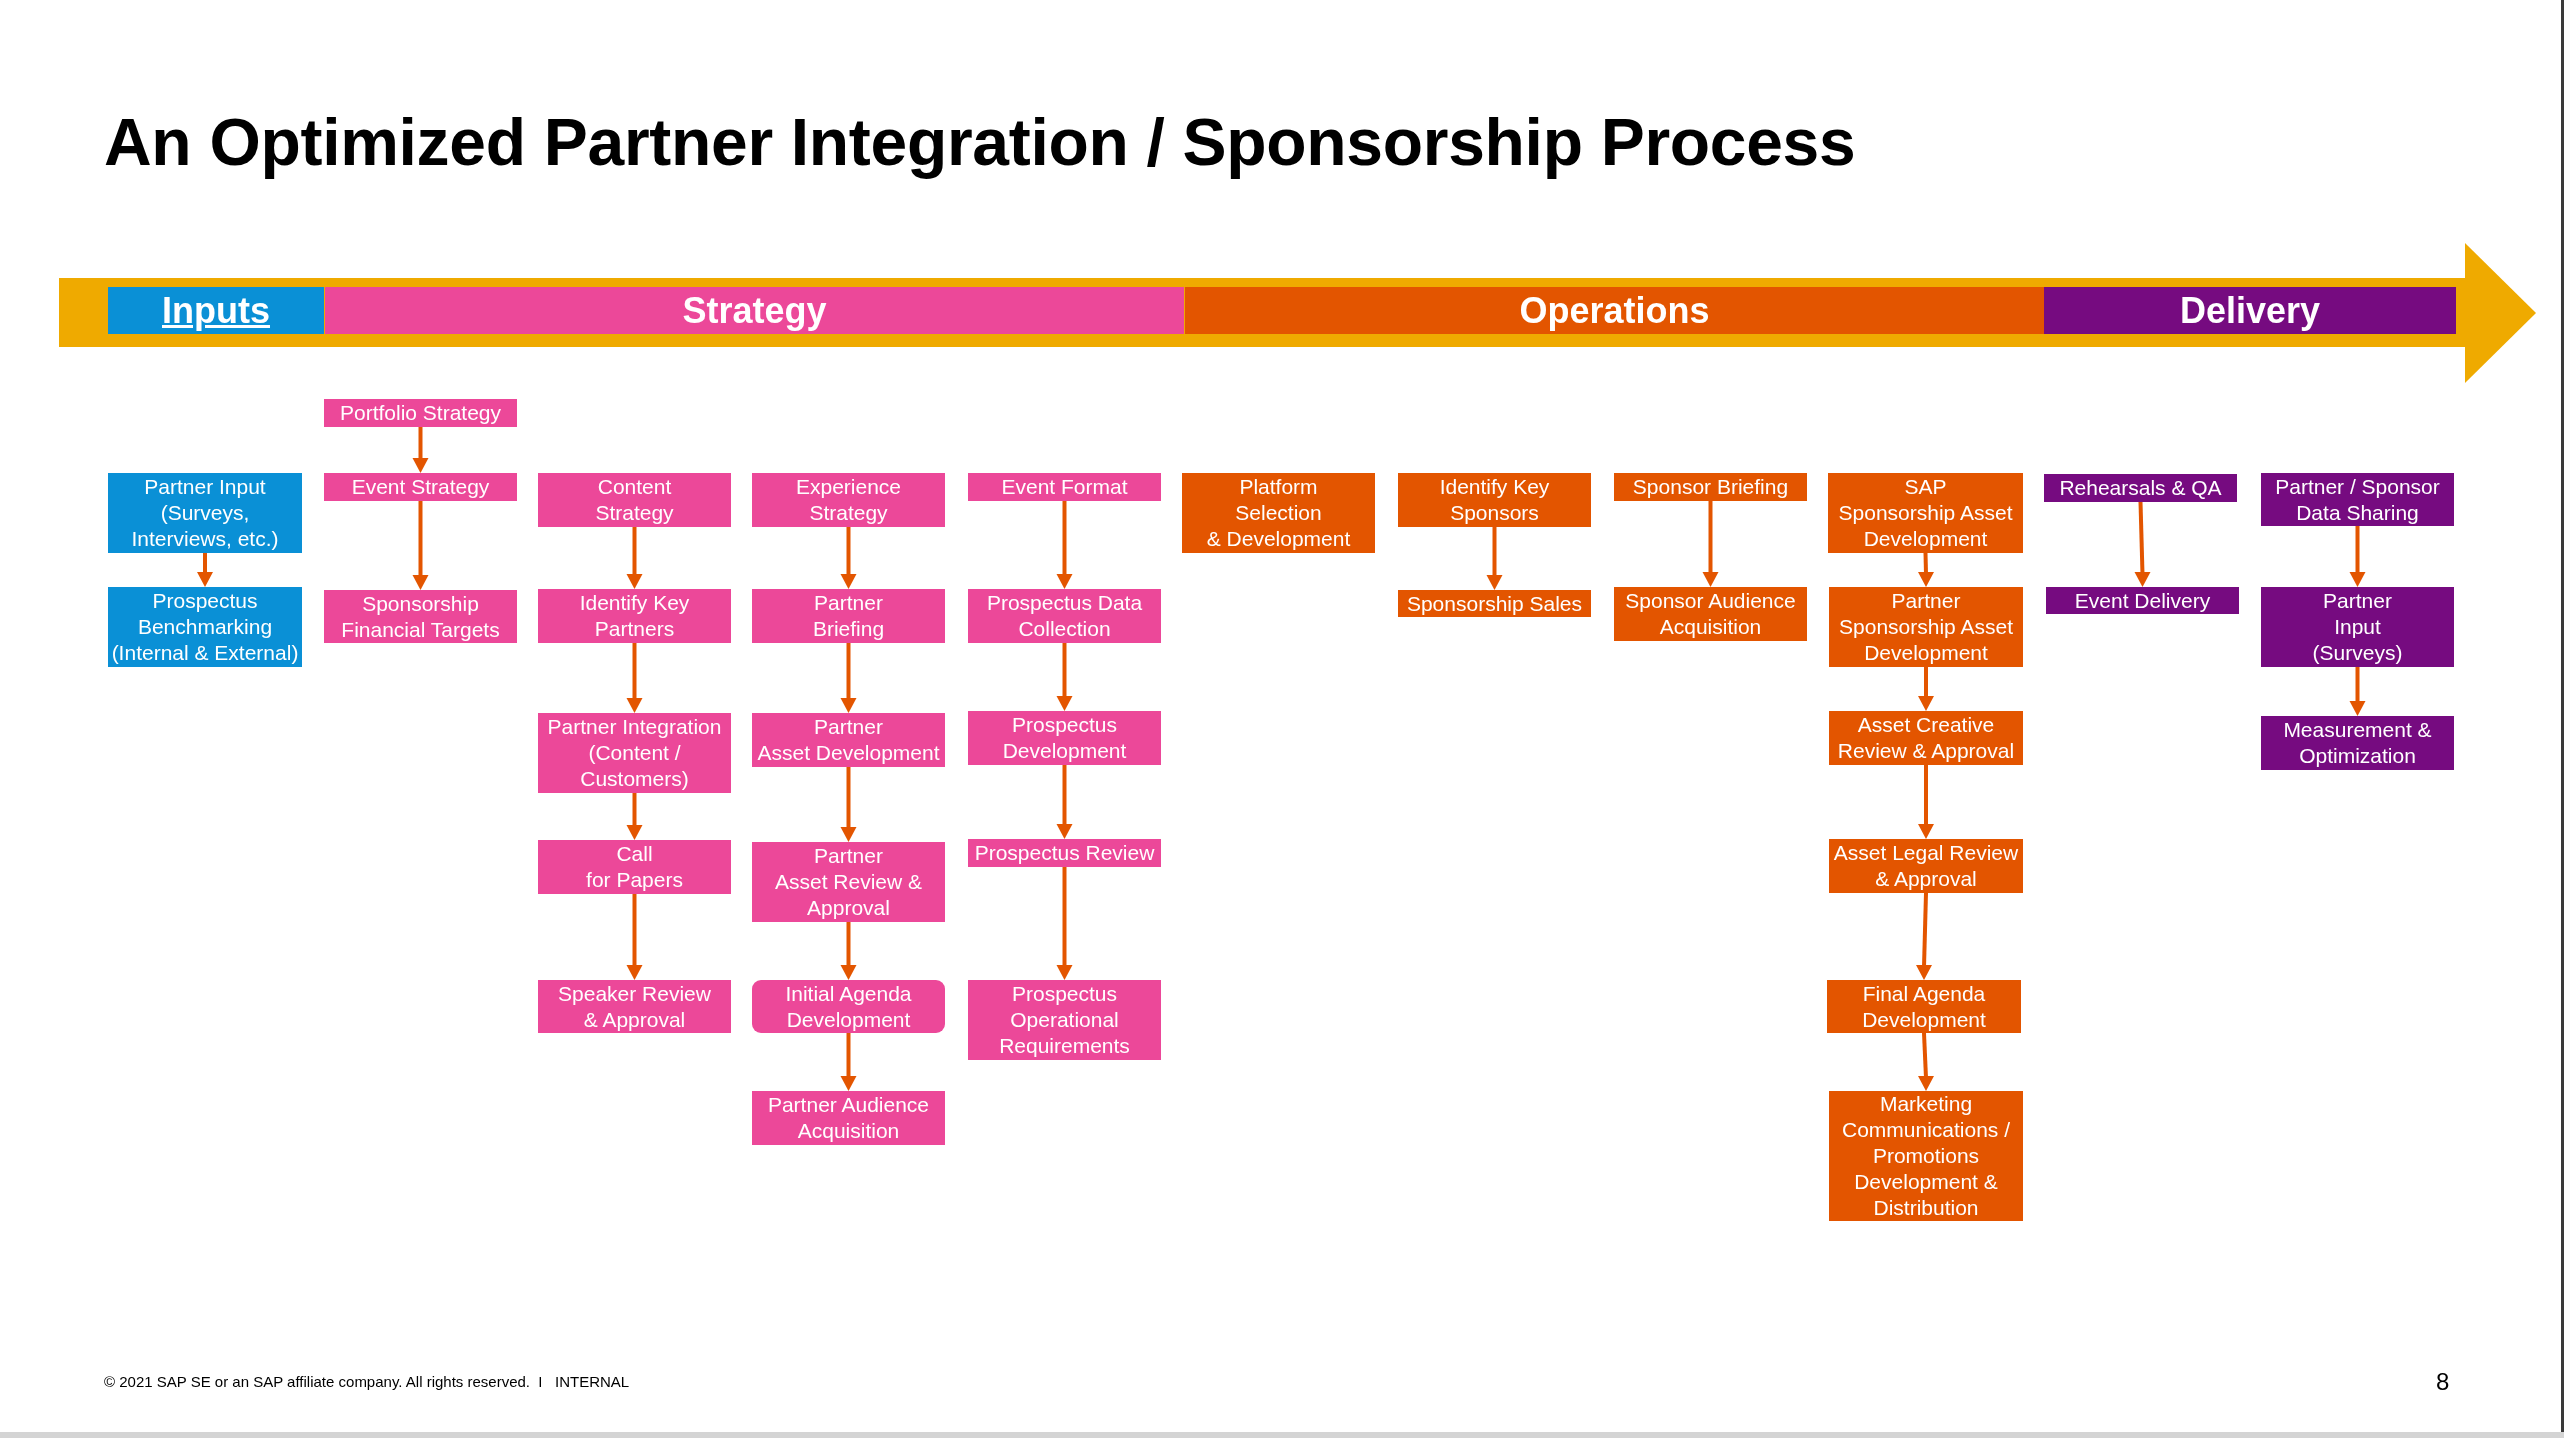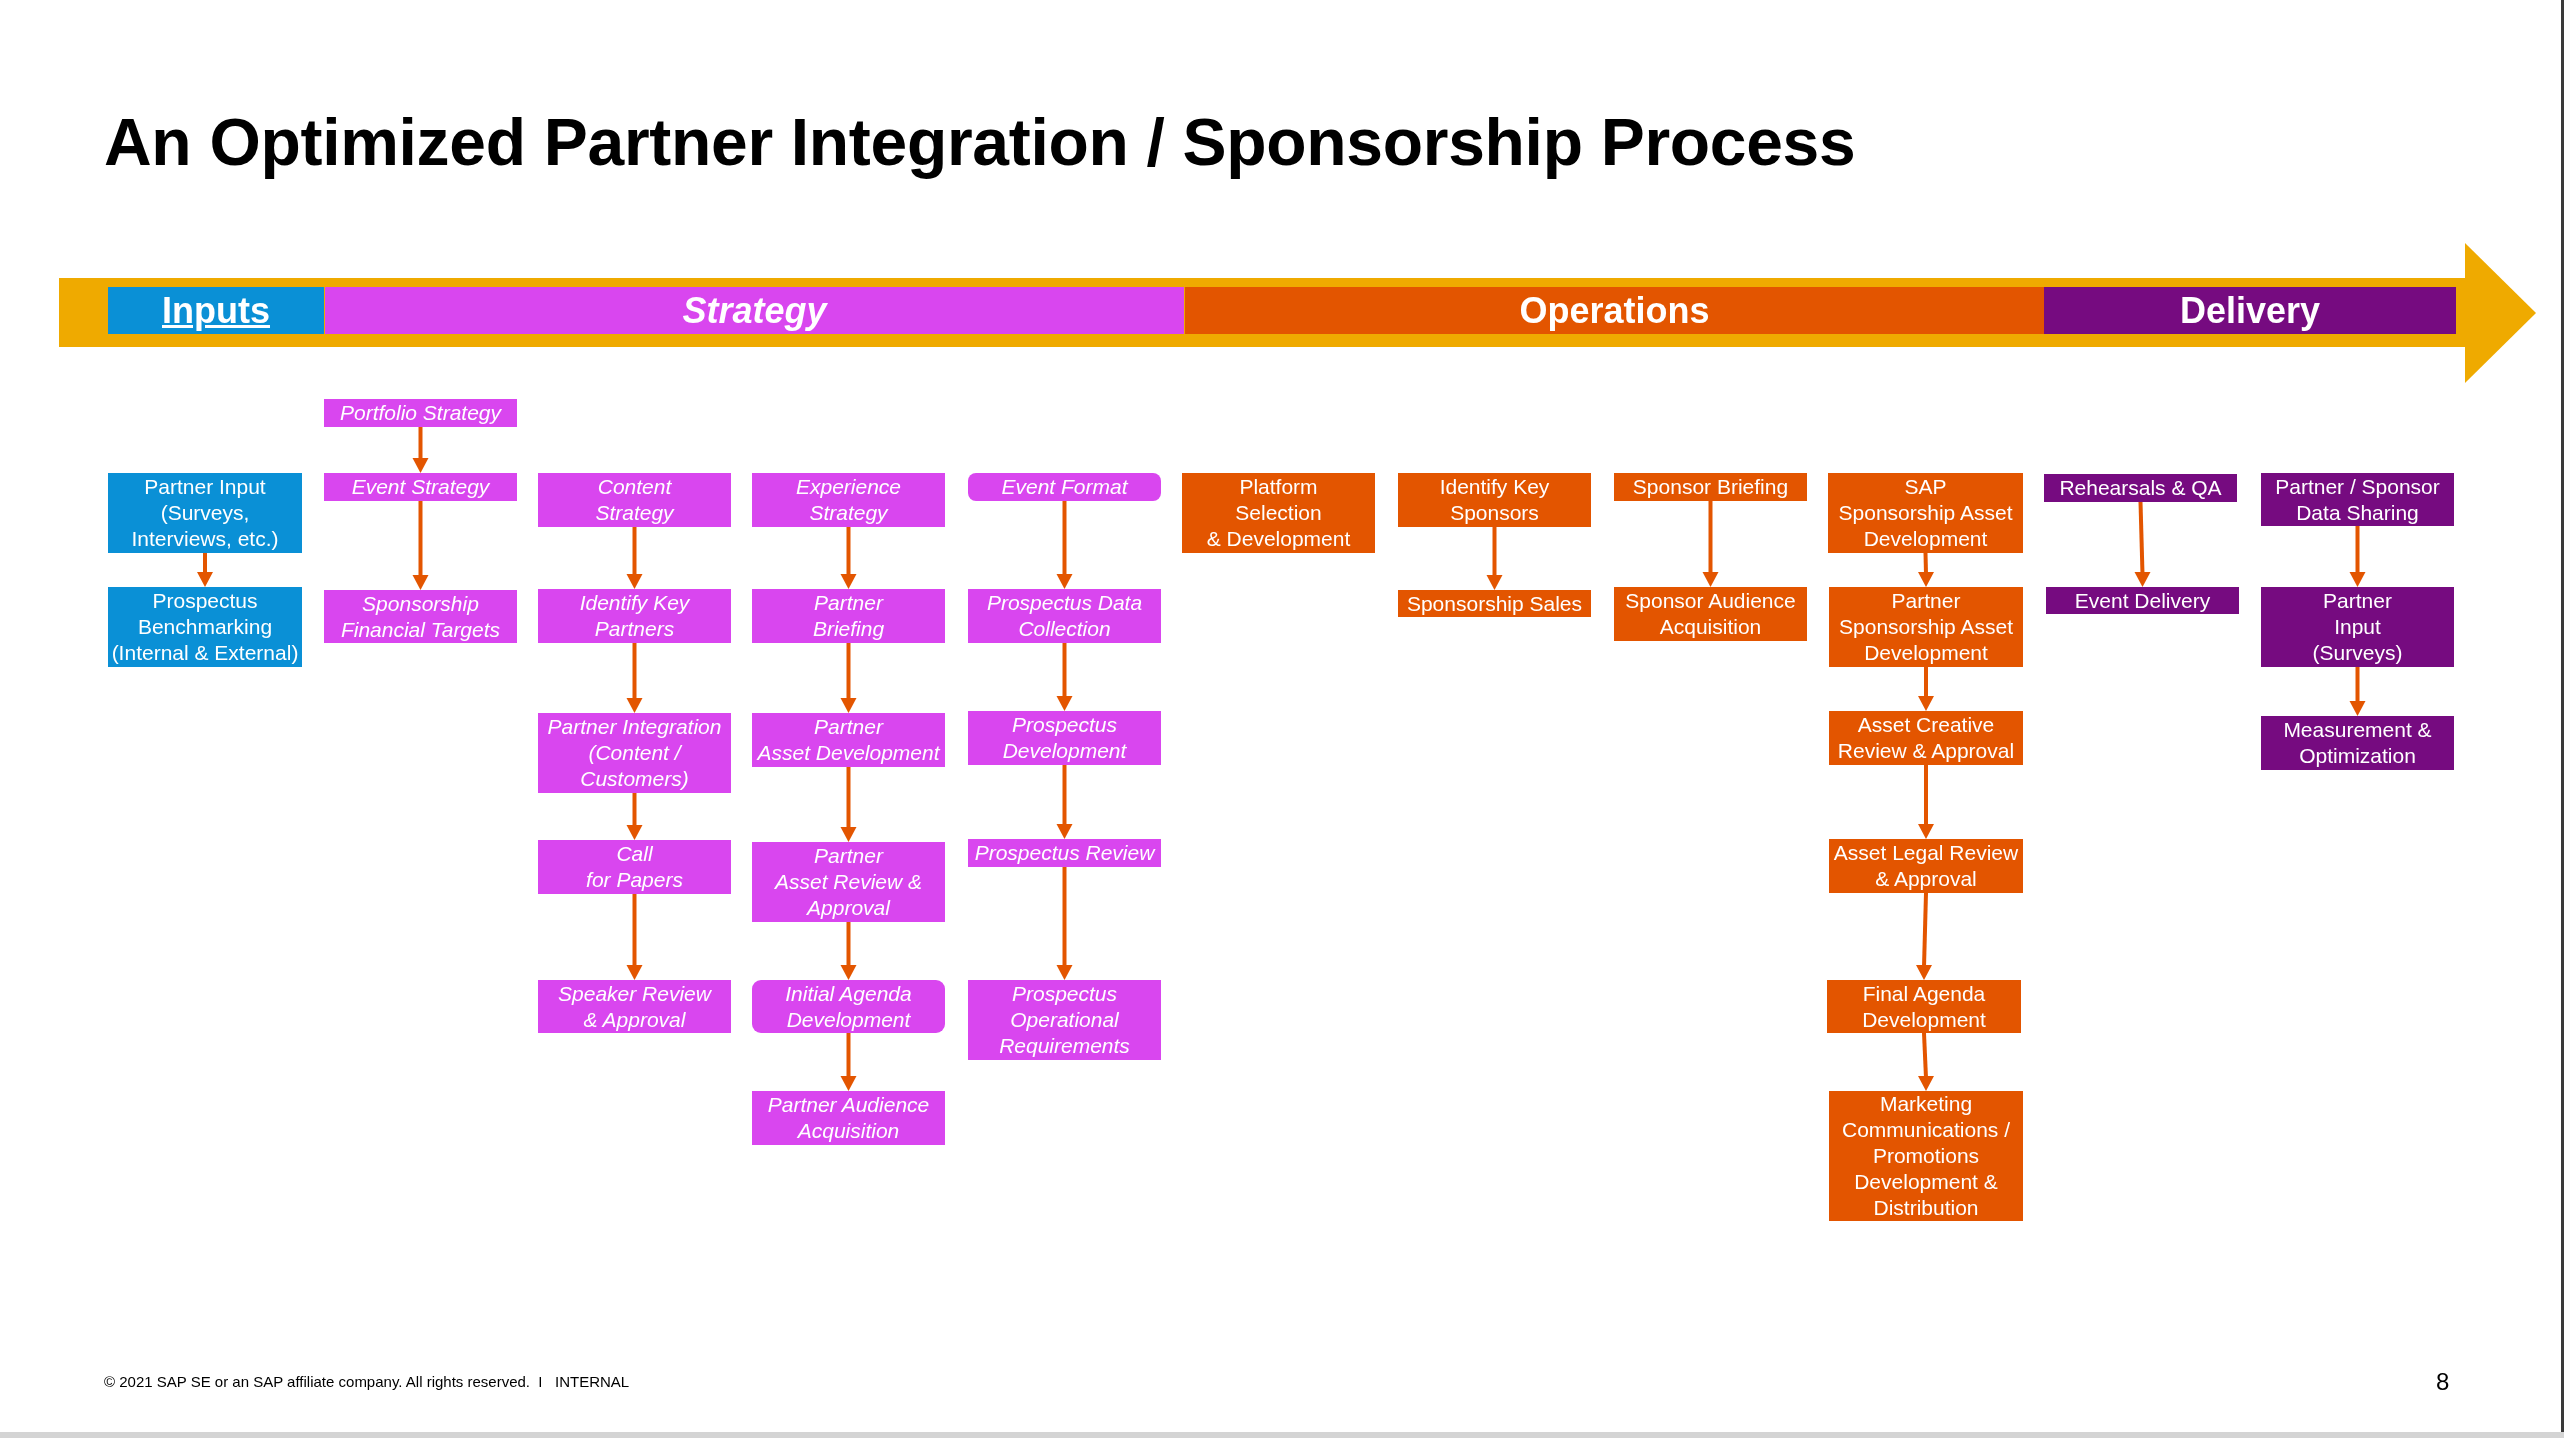--- a/index.html
+++ b/index.html
@@ -27,21 +27,21 @@
     position: absolute; top: 287px; height: 47px;
     color: #fff; font-weight: bold; font-size: 36px;
     display: flex; align-items: center; justify-content: center;
   }
   .node {
     position: absolute; color: #fff; font-size: 21px; line-height: 26px;
     display: flex; align-items: center; justify-content: center; text-align: center;
     white-space: pre-line; box-sizing: border-box; padding: 0 2px;
   }
   .c-inputs { background: #0A90D6; }
-  .c-strategy { background: #d946ef; font-style: italic; }
+  .c-strategy { background: #ec4899; }
   .c-operations { background: #E35500; }
   .c-execution { background: #760B80; }
   svg.connectors { position: absolute; left: 0; top: 0; width: 2564px; height: 1438px; pointer-events: none; }
   .footer {
     position: absolute; left: 104px; top: 1373px; font-size: 15px; color: #000; white-space: pre;
   }
   .page-num {
     position: absolute; left: 2436px; top: 1368px; font-size: 24px; color: #000;
   }
 </style>
@@ -201,21 +201,21 @@
   <div class="node c-strategy" id="n-partner-asset-development" style="left:752px;top:713px;width:193px;height:54px;">Partner
 Asset Development</div>
   <div class="node c-strategy" id="n-partner-asset-review" style="left:752px;top:842px;width:193px;height:80px;">Partner
 Asset Review &amp;
 Approval</div>
   <div class="node c-strategy" id="n-initial-agenda-development" style="left:752px;top:980px;width:193px;height:53px;border-radius:9px;">Initial Agenda
 Development</div>
   <div class="node c-strategy" id="n-partner-audience-acquisition" style="left:752px;top:1091px;width:193px;height:54px;">Partner Audience
 Acquisition</div>
 
-  <div class="node c-strategy" id="n-event-format" style="left:968px;top:473px;width:193px;height:28px;border-radius:8px;">Event Format</div>
+  <div class="node c-strategy" id="n-event-format" style="left:968px;top:473px;width:193px;height:28px;">Event Format</div>
   <div class="node c-strategy" id="n-prospectus-data-collection" style="left:968px;top:589px;width:193px;height:54px;">Prospectus Data
 Collection</div>
   <div class="node c-strategy" id="n-prospectus-development" style="left:968px;top:711px;width:193px;height:54px;">Prospectus
 Development</div>
   <div class="node c-strategy" id="n-prospectus-review" style="left:968px;top:839px;width:193px;height:28px;">Prospectus Review</div>
   <div class="node c-strategy" id="n-prospectus-operational-requirements" style="left:968px;top:980px;width:193px;height:80px;">Prospectus
 Operational
 Requirements</div>
 
   <div class="node c-operations" id="n-platform-selection" style="left:1182px;top:473px;width:193px;height:80px;">Platform

